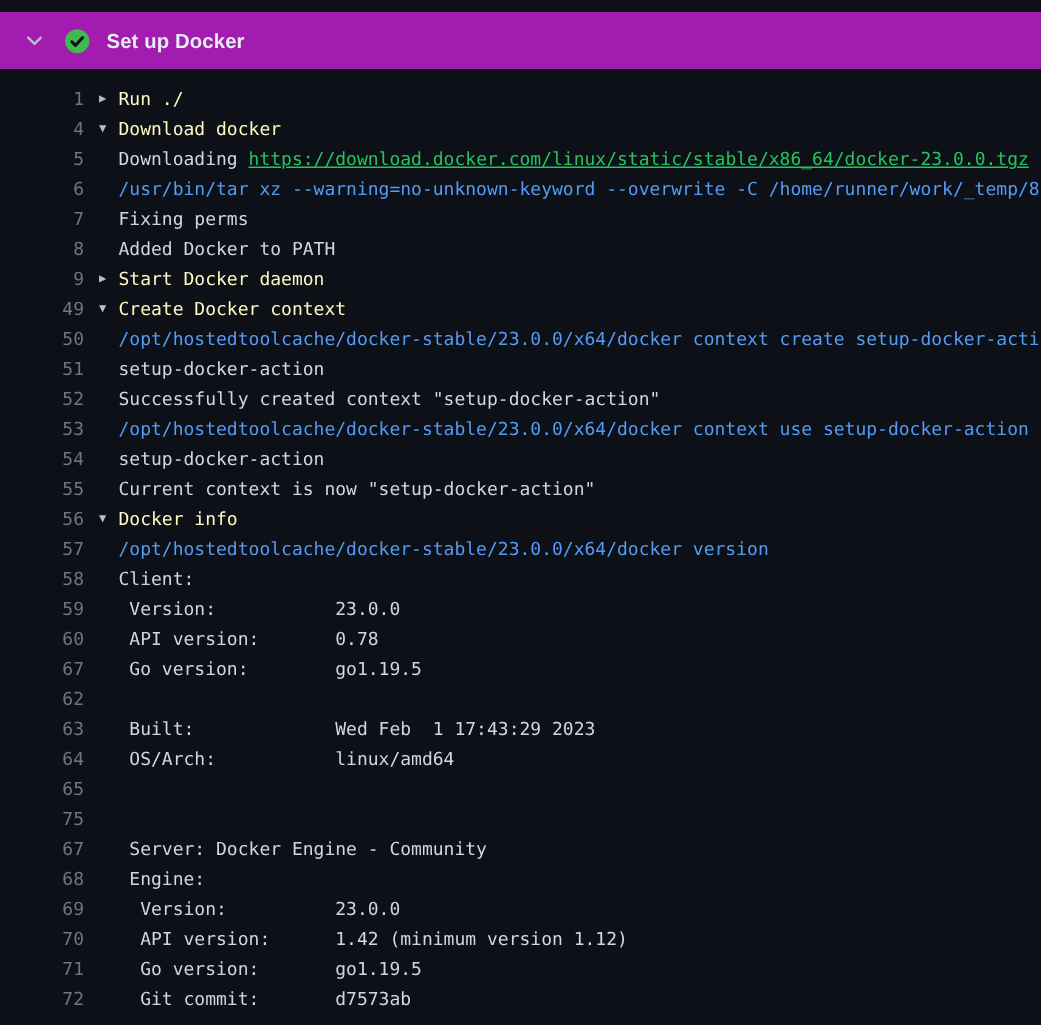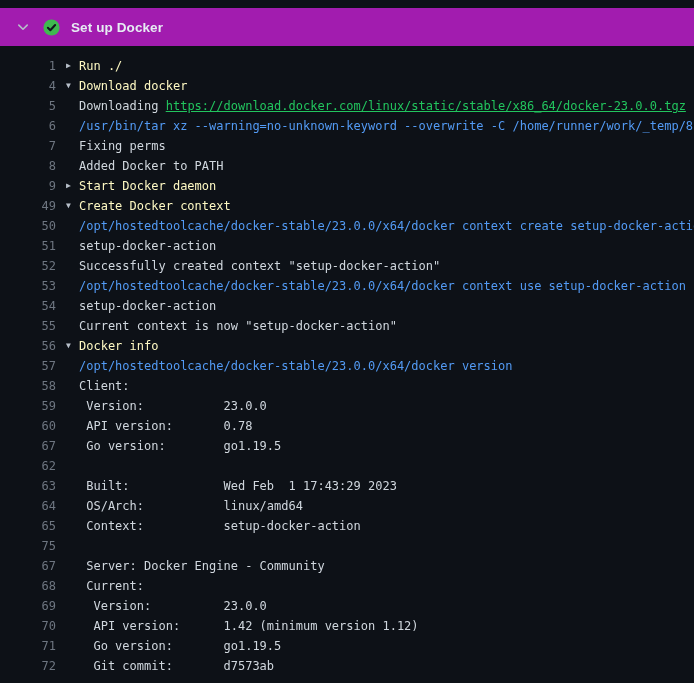--- a/index.html
+++ b/index.html
@@ -96,23 +96,23 @@
       <div class="log-row"><span class="ln">55</span><span class="gap"></span><span class="marker-slot"></span><span class="seg-plain">Current context is now "setup-docker-action"</span></div>
       <div class="log-row"><span class="ln">56</span><span class="gap"></span><span class="marker-slot">▼</span><span class="seg-group">Docker info</span></div>
       <div class="log-row"><span class="ln">57</span><span class="gap"></span><span class="marker-slot"></span><span class="seg-command">/opt/hostedtoolcache/docker-stable/23.0.0/x64/docker version</span></div>
       <div class="log-row"><span class="ln">58</span><span class="gap"></span><span class="marker-slot"></span><span class="seg-plain">Client:</span></div>
       <div class="log-row"><span class="ln">59</span><span class="gap"></span><span class="marker-slot"></span><span class="seg-plain"> Version:           23.0.0</span></div>
       <div class="log-row"><span class="ln">60</span><span class="gap"></span><span class="marker-slot"></span><span class="seg-plain"> API version:       0.78</span></div>
       <div class="log-row"><span class="ln">67</span><span class="gap"></span><span class="marker-slot"></span><span class="seg-plain"> Go version:        go1.19.5</span></div>
       <div class="log-row"><span class="ln">62</span><span class="gap"></span><span class="marker-slot"></span></div>
       <div class="log-row"><span class="ln">63</span><span class="gap"></span><span class="marker-slot"></span><span class="seg-plain"> Built:             Wed Feb  1 17:43:29 2023</span></div>
       <div class="log-row"><span class="ln">64</span><span class="gap"></span><span class="marker-slot"></span><span class="seg-plain"> OS/Arch:           linux/amd64</span></div>
-      <div class="log-row"><span class="ln">65</span><span class="gap"></span><span class="marker-slot"></span><span class="seg-plain"> Context:           setup-docker-action</span></div>
+      <div class="log-row"><span class="ln">65</span><span class="gap"></span><span class="marker-slot"></span></div>
       <div class="log-row"><span class="ln">75</span><span class="gap"></span><span class="marker-slot"></span><span class="seg-plain"></span></div>
       <div class="log-row"><span class="ln">67</span><span class="gap"></span><span class="marker-slot"></span><span class="seg-plain"> Server: Docker Engine - Community</span></div>
-      <div class="log-row"><span class="ln">68</span><span class="gap"></span><span class="marker-slot"></span><span class="seg-plain"> Current:</span></div>
+      <div class="log-row"><span class="ln">68</span><span class="gap"></span><span class="marker-slot"></span><span class="seg-plain"> Engine:</span></div>
       <div class="log-row"><span class="ln">69</span><span class="gap"></span><span class="marker-slot"></span><span class="seg-plain">  Version:          23.0.0</span></div>
       <div class="log-row"><span class="ln">70</span><span class="gap"></span><span class="marker-slot"></span><span class="seg-plain">  API version:      1.42 (minimum version 1.12)</span></div>
       <div class="log-row"><span class="ln">71</span><span class="gap"></span><span class="marker-slot"></span><span class="seg-plain">  Go version:       go1.19.5</span></div>
       <div class="log-row"><span class="ln">72</span><span class="gap"></span><span class="marker-slot"></span><span class="seg-plain">  Git commit:       d7573ab</span></div>
     </div>
 
 </div>
 
 </body></html>

